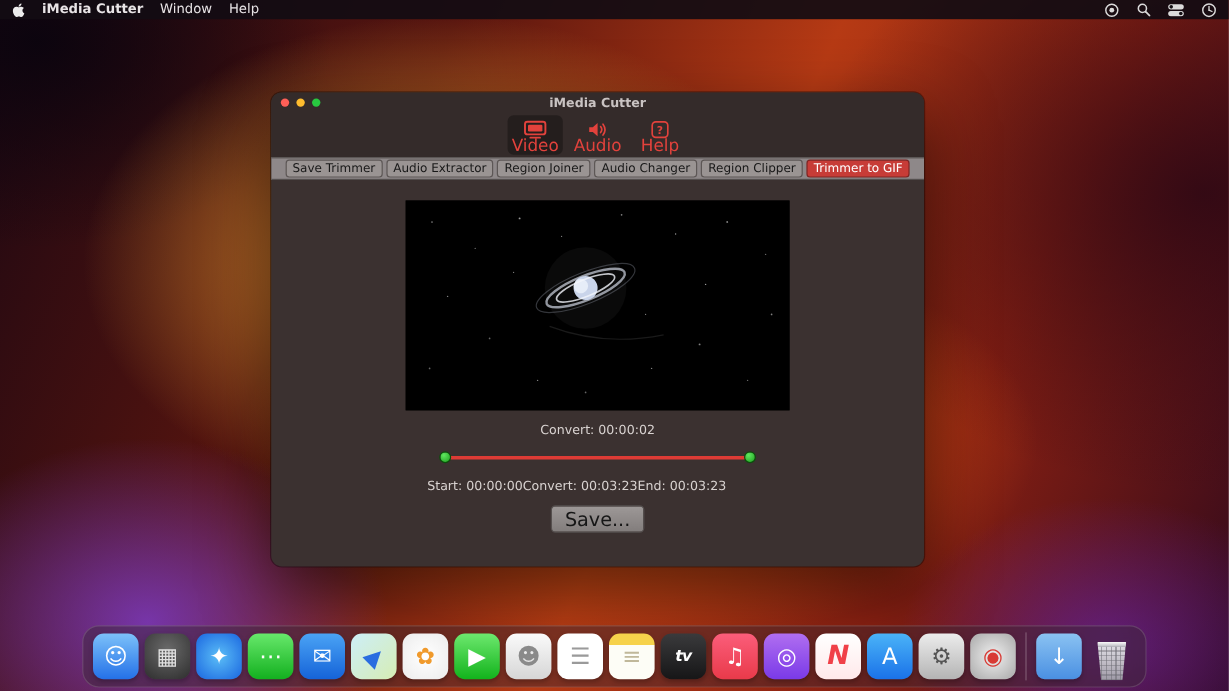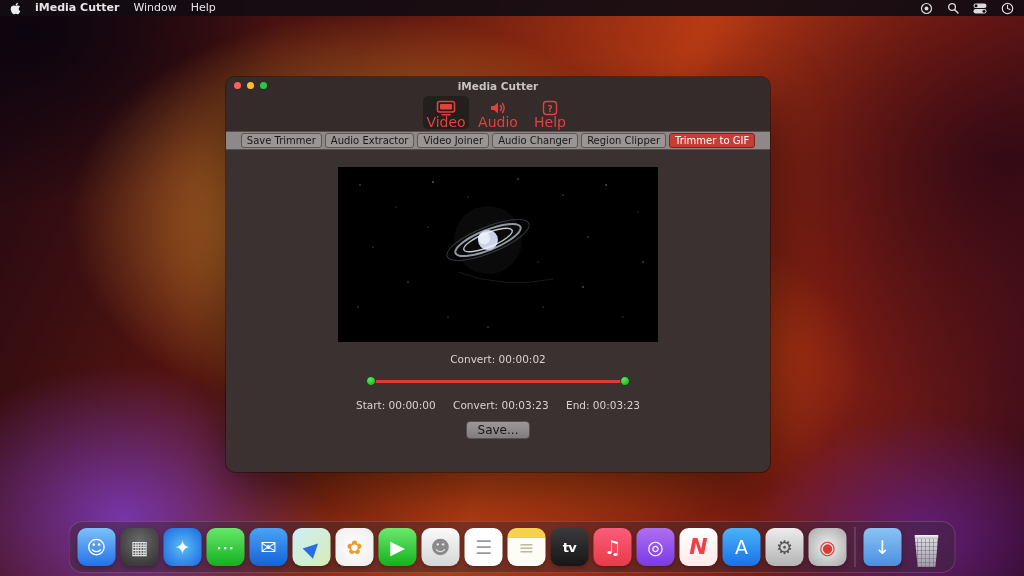--- a/index.html
+++ b/index.html
@@ -90,26 +90,26 @@
   }
   .handle {
     position:absolute; top:0; width:10px; height:10px; border-radius:50%;
     background:radial-gradient(circle at 35% 30%, #5fe85f, #1f9f1f);
     border:1px solid #0c4f0c;
   }
   .handle.start { left:-2px; }
   .handle.end { right:-2px; }
 
   .time-row {
-    margin-top:13px; width:284px; display:flex; justify-content:space-between;
+    margin-top:13px; width:284px; display:flex; 
     font-size:10.5px; color:#d9d3d1;
   }
 
   .save-btn {
-    margin-top:10px; font-size:12px; color:#161616;
+    margin-top:10px; font-size:16px; color:#161616;
     background:linear-gradient(180deg,#9d9897,#827d7c);
     border:1px solid #56504f; border-radius:4px; padding:1px 11px;
     font-family:inherit; cursor:default;
   }
 
   
   .dock {
     position:absolute; left:50%; bottom:3px; transform:translateX(-50%);
     height:52px; display:flex; align-items:center; gap:5px; padding:0 8px;
     background:rgba(58,40,52,0.45);
@@ -224,21 +224,21 @@
             <text x="8" y="11.5" text-anchor="middle" font-size="9" font-weight="bold" fill="#e2423c" font-family="DejaVu Sans, sans-serif">?</text>
           </svg>
       </span>
       <span class="tool-label">Help</span>
     </div>
   </div>
 
   <div class="tabstrip">
     <span class="tab">Save Trimmer</span>
     <span class="tab">Audio Extractor</span>
-    <span class="tab">Video Joiner</span>
+    <span class="tab">Region Joiner</span>
     <span class="tab">Audio Changer</span>
     <span class="tab">Region Clipper</span>
     <span class="tab red">Trimmer to GIF</span>
   </div>
 
   <div class="content">
     <div class="video">
       <svg width="320" height="175" viewBox="0 0 320 175">
         <rect width="320" height="175" fill="#000"></rect>
         <g fill="#ffffff">
@@ -320,21 +320,21 @@
     </div>
   <div class="dock-icon" style="background: linear-gradient(rgb(250, 250, 250), rgb(214, 214, 214));">
       <span class="glyph" style="color: rgb(138, 138, 138);">☻</span>
     </div>
   <div class="dock-icon" style="background: rgb(255, 255, 255);">
       <span class="glyph" style="color: rgb(154, 154, 154);">☰</span>
     </div>
   <div class="dock-icon" style="background: linear-gradient(rgb(246, 210, 75) 26%, rgb(253, 253, 246) 26%);">
       <span class="glyph" style="color: rgb(192, 184, 154);">≡</span>
     </div>
-  <div class="dock-icon tvtext" style="background: linear-gradient(rgb(58, 58, 60), rgb(22, 22, 23));">
+  <div class="dock-icon tvtext" style="background: linear-gradient(rgb(58, 58, 60), rgb(22, 22, 23)); font-style: italic;">
       <span class="glyph" style="color: rgb(255, 255, 255);">tv</span>
     </div>
   <div class="dock-icon" style="background: linear-gradient(rgb(251, 93, 122), rgb(233, 58, 74));">
       <span class="glyph" style="color: rgb(255, 255, 255);">♫</span>
     </div>
   <div class="dock-icon" style="background: linear-gradient(rgb(176, 110, 240), rgb(122, 58, 232));">
       <span class="glyph" style="color: rgb(255, 255, 255);">◎</span>
     </div>
   <div class="dock-icon newsn" style="background: linear-gradient(rgb(255, 255, 255), rgb(255, 233, 234));">
       <span class="glyph" style="color: rgb(240, 64, 72);">N</span>

